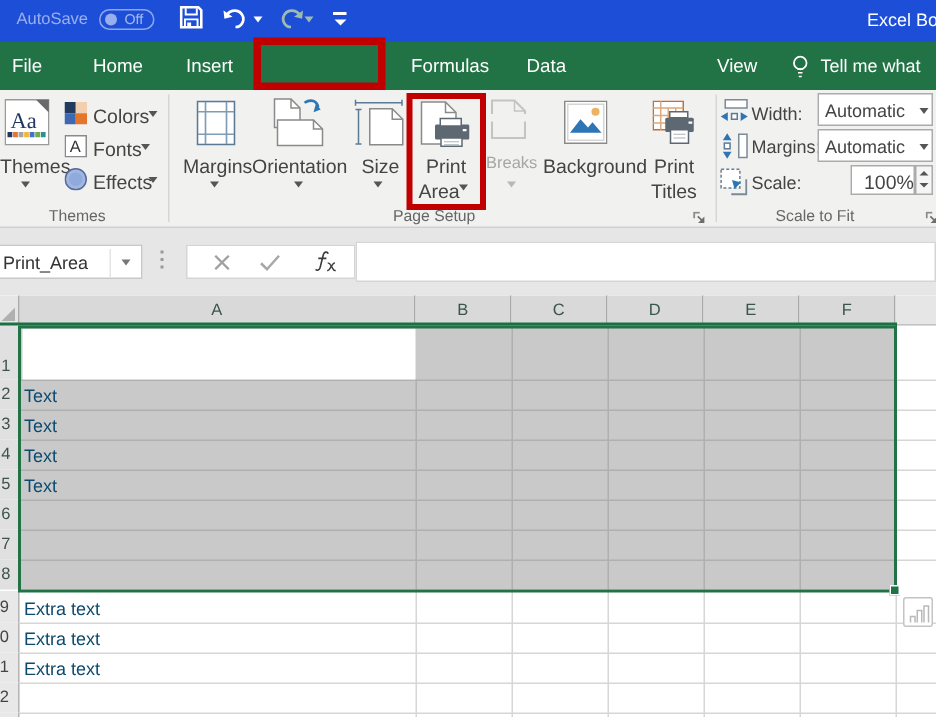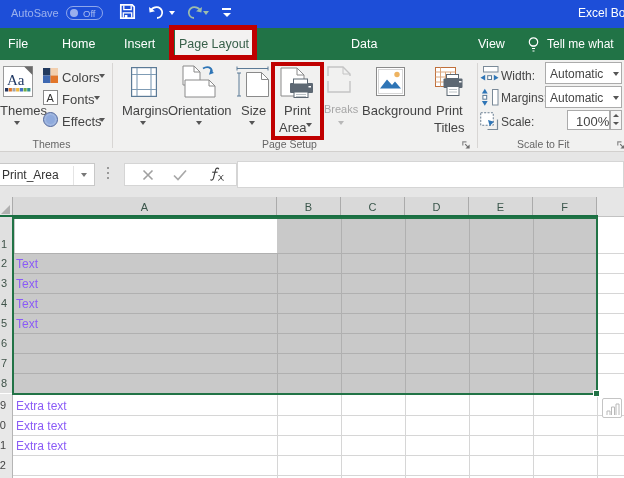--- a/index.html
+++ b/index.html
@@ -46,21 +46,21 @@
 #hdrline { position:absolute; left:0px; top:18px; width:598px; height:3px; background:#1a7043; }
 .rowhdr { position:absolute; left:0; width:13px; background:#e0e0e0; color:#3f5349; font-size:11px; display:flex; justify-content:flex-end; align-items:center; padding-right:6px; overflow:hidden; }
 .rowhdrW { background:#e8e8e8; color:#444; border-right:1px solid #b5b5b5; }
 #selrect { position:absolute; left:13px; top:20px; width:584px; height:176px; background:#c9c9c9; }
 .gvline { position:absolute; width:1px; background:#b0b0b0; }
 .ghline { position:absolute; height:1px; background:#b0b0b0; }
 .wvline { position:absolute; width:1px; background:#d6d6d6; }
 .whline { position:absolute; height:1px; background:#d6d6d6; }
 #a1 { position:absolute; left:15px; top:22px; width:262px; height:34px; background:#fff; }
 #selborder { position:absolute; left:12px; top:20px; width:586px; height:178px; border:2.5px solid #217346; }
-.celltxt { position:absolute; left:16px; font-size:12px; color:#8b5cf6; }
+.celltxt { position:absolute; left:16px; font-size:12px; color:#0c4a6e; }
 #fillhandle { position:absolute; left:593px; top:193px; width:7px; height:7px; background:#217346; border:1px solid #fff; }
 #qa { position:absolute; left:602px; top:201px; width:20px; height:20px; background:#fff; border:1px solid #c4c4c4; border-radius:2px; }
 svg { display:block; }
 </style>
 </head>
 <body>
 
 <div id="titlebar">
   <div id="autosave">AutoSave</div>
   <div id="toggle">
@@ -85,21 +85,21 @@
   <div class="abs" style="left:203px;top:11px;width:0;height:0;border-left:3.5px solid transparent;border-right:3.5px solid transparent;border-top:4px solid #9dbcab"></div>
   <div class="abs" style="left:222px;top:8px;width:9px;height:2px;background:#fff"></div>
   <div class="abs" style="left:223px;top:13px;width:0;height:0;border-left:4px solid transparent;border-right:4px solid transparent;border-top:4.5px solid #fff"></div>
   <div id="exceltitle">Excel Bo</div>
 </div>
 
 <div id="tabbar">
   <div class="tab" style="left:8px">File</div>
   <div class="tab" style="left:62px">Home</div>
   <div class="tab" style="left:124px">Insert</div>
-  <div id="seltab">Page Layout</div>
+  <div class="tab" style="left:274px">Formulas</div>
   <div class="tab" style="left:351px">Data</div>
   <div class="tab" style="left:478px">View</div>
   <svg class="abs" style="left:528px;top:8px" width="11" height="17" viewBox="0 0 11 17">
     <circle cx="5.5" cy="6" r="4.2" fill="none" stroke="#fff" stroke-width="1.2"></circle>
     <path d="M3.5 10 h4 M4 12.5 h3 M4.5 15 h2" stroke="#fff" stroke-width="1.1"></path>
   </svg>
   <div class="tab" style="left:547px;font-size:12px">Tell me what yo</div>
 </div>
 <div id="redbox1"></div>
 

